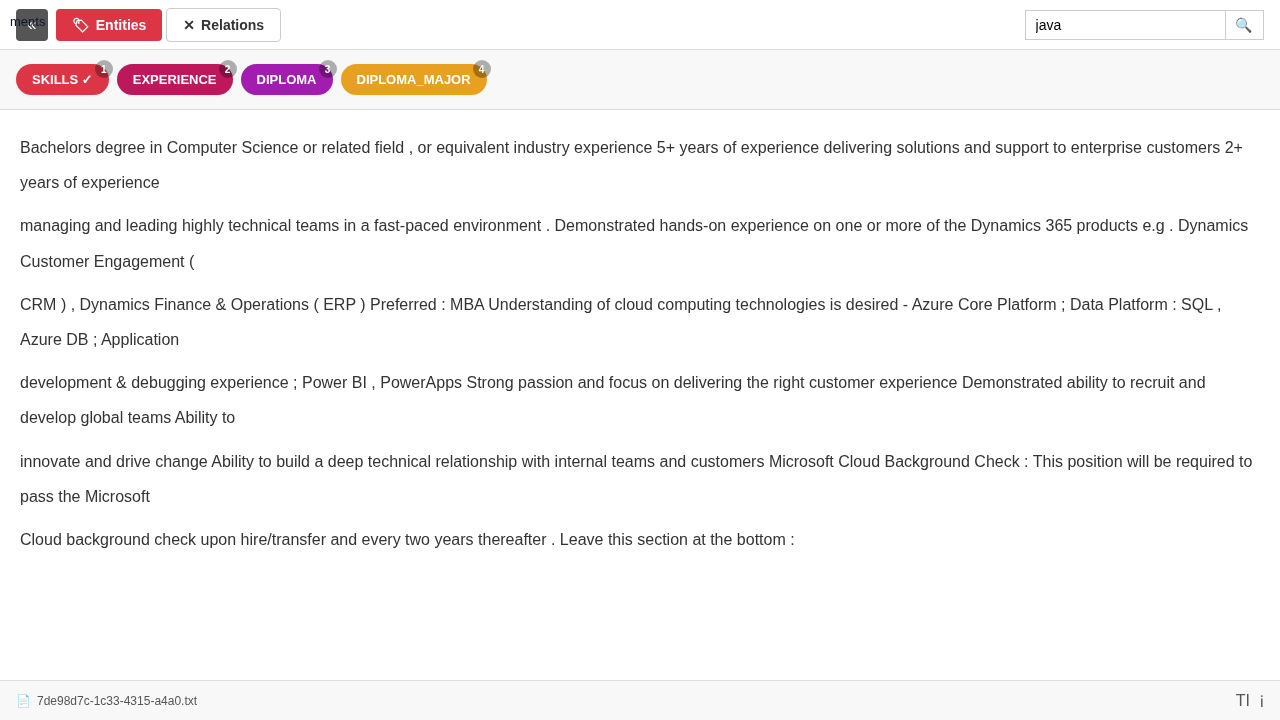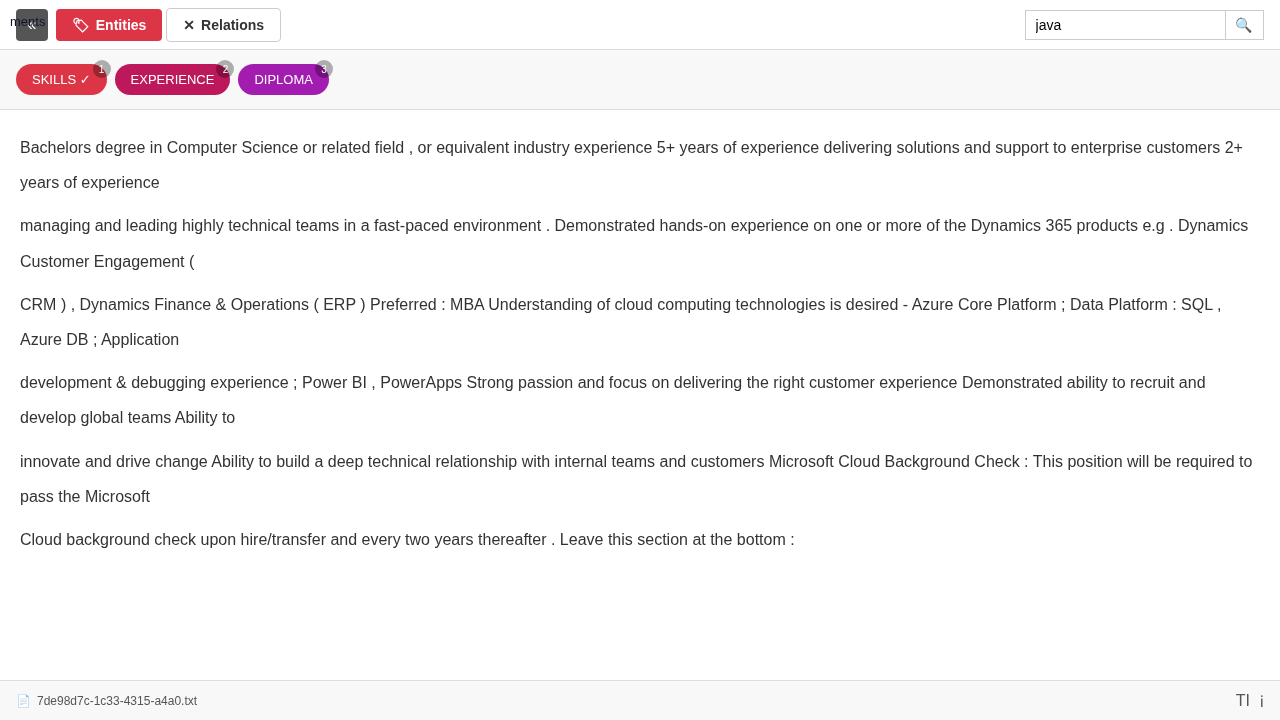--- a/index.html
+++ b/index.html
@@ -93,21 +93,21 @@
       align-items: center;
       gap: 8px;
       height: 60px;
     }
 
     .filter-chip {
       border: none;
       border-radius: 20px;
       padding: 8px 16px;
       font-size: 13px;
-      font-weight: normal;
+      font-weight: bold;
       cursor: pointer;
       color: white;
       display: flex;
       align-items: flex-end;
       gap: 4px;
       position: relative;
     }
 
     .filter-chip .count {
       background: rgba(0,0,0,0.3);
@@ -231,20 +231,24 @@
     <span class="count">1</span>
   </button>
   <button class="filter-chip chip-experience">
     <span>EXPERIENCE</span>
     <span class="count">2</span>
   </button>
   <button class="filter-chip chip-diploma">
     <span>DIPLOMA</span>
     <span class="count">3</span>
   </button>
+  <button class="filter-chip chip-diploma-major">
+    <span>DIPLOMA_MAJOR</span>
+    <span class="count">4</span>
+  </button>
 </div>
 
 <div class="content-area">
   <div class="content-text">
     <p>Bachelors degree in Computer Science or related field , or equivalent industry experience 5+ years of experience delivering solutions and support to enterprise customers 2+ years of experience</p>
     <p>managing and leading highly technical teams in a fast-paced environment . Demonstrated hands-on experience on one or more of the Dynamics 365 products e.g . Dynamics Customer Engagement (</p>
     <p>CRM ) , Dynamics Finance &amp; Operations ( ERP ) Preferred : MBA Understanding of cloud computing technologies is desired - Azure Core Platform ; Data Platform : SQL , Azure DB ; Application</p>
     <p>development &amp; debugging experience ; Power BI , PowerApps Strong passion and focus on delivering the right customer experience Demonstrated ability to recruit and develop global teams Ability to</p>
     <p>innovate and drive change Ability to build a deep technical relationship with internal teams and customers Microsoft Cloud Background Check : This position will be required to pass the Microsoft</p>
     <p>Cloud background check upon hire/transfer and every two years thereafter . Leave this section at the bottom :</p>

